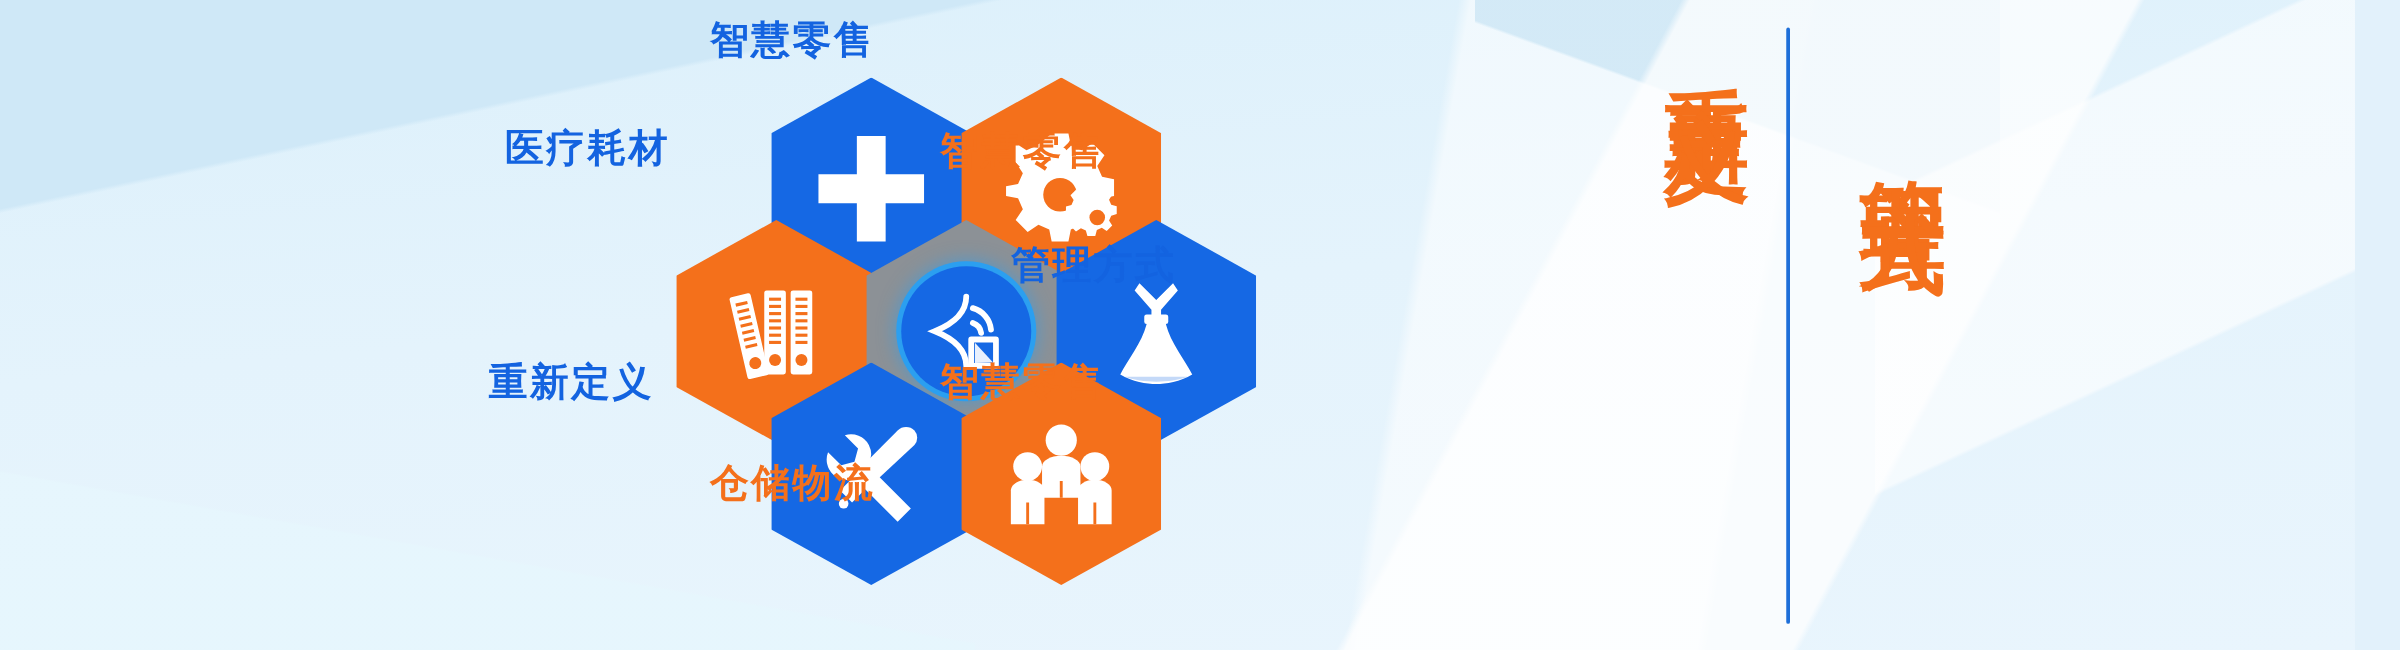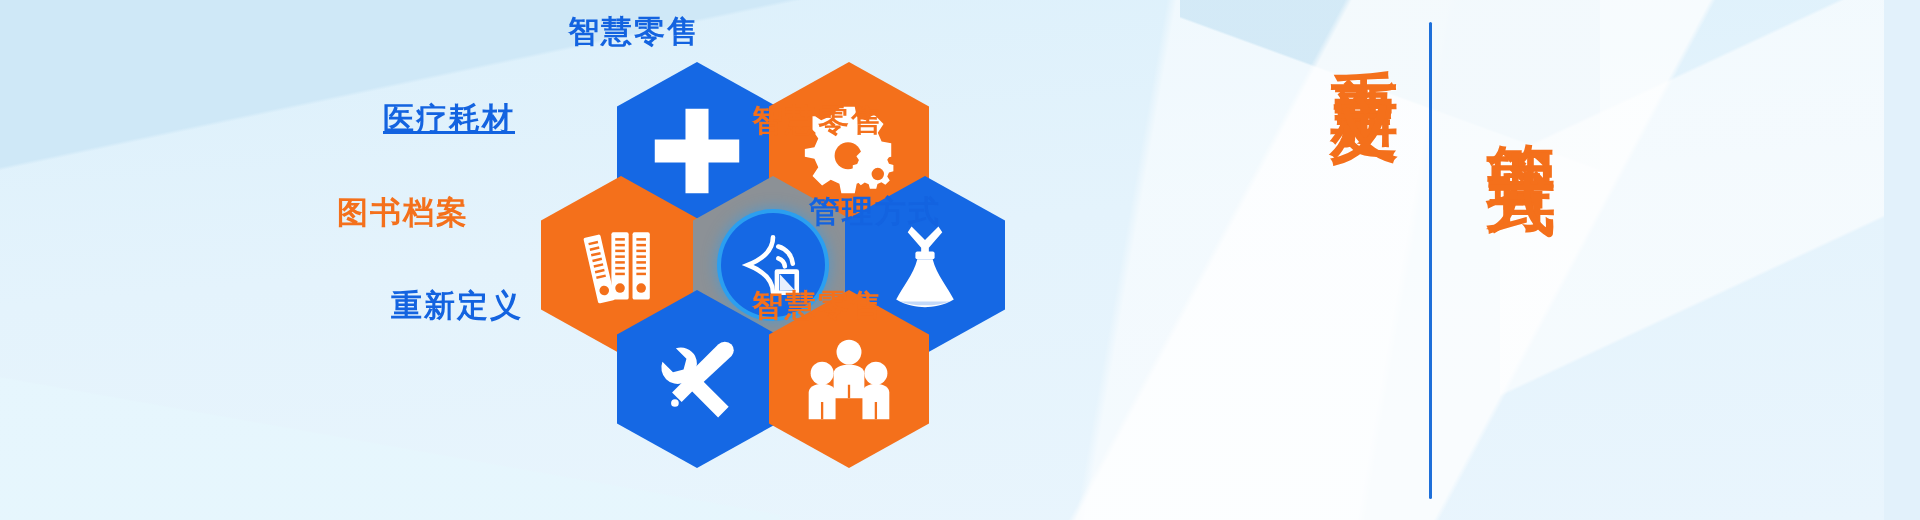--- a/index.html
+++ b/index.html
@@ -47,21 +47,21 @@
   .center-badge{width:104px;height:104px;border-radius:50%;background:#1568e4;
     display:flex;align-items:center;justify-content:center;
     box-shadow:0 0 0 4px #2b9ff0,0 0 14px 5px rgba(43,159,240,.55);}
 
   
   .lbl{position:absolute;font-size:31px;font-weight:bold;letter-spacing:2px;
     white-space:nowrap;line-height:1;}
   .lbl-blue{color:#1363e0;}
   .lbl-orange{color:#f4701b;}
   .l-retail   {left:568px;top:16px;}
-  .l-medical  {left:383px;top:103px;text-decoration:underline;}
+  .l-medical  {left:404px;top:103px;}
   .l-manu     {left:752px;top:105px;}
   .l-archive  {left:337px;top:197px;}
   .l-apparel  {left:809px;top:196px;}
   .l-tools    {left:391px;top:290px;}
   .l-hr       {left:752px;top:290px;}
   .l-logistic {left:568px;top:371px;}
 
   
   .divider{position:absolute;left:1429px;top:22px;width:3px;height:477px;
     background:#1e6fd9;border-radius:2px;}
@@ -193,22 +193,22 @@
           <line x1="50" y1="56" x2="50" y2="70"></line>
           <line x1="78" y1="74" x2="78" y2="92"></line>
         </g>
       </svg>
     </div>
   </div>
 
   <div class="lbl lbl-blue l-retail">智慧零售</div>
   <div class="lbl lbl-blue l-medical">医疗耗材</div>
   <div class="lbl lbl-orange l-manu">智慧零售</div>
-  <div class="lbl lbl-orange l-archive">图书档案</div>
   <div class="lbl lbl-blue l-apparel">管理方式</div>
   <div class="lbl lbl-blue l-tools">重新定义</div>
   <div class="lbl lbl-orange l-hr">智慧零售</div>
+  <div class="lbl lbl-orange l-logistic">仓储物流</div>
 
   <div class="vcol vcol-left">重新定义</div>
   <div class="divider"></div>
   <div class="vcol vcol-right">管理方式</div>
 
 </div>
 
 </body></html>

